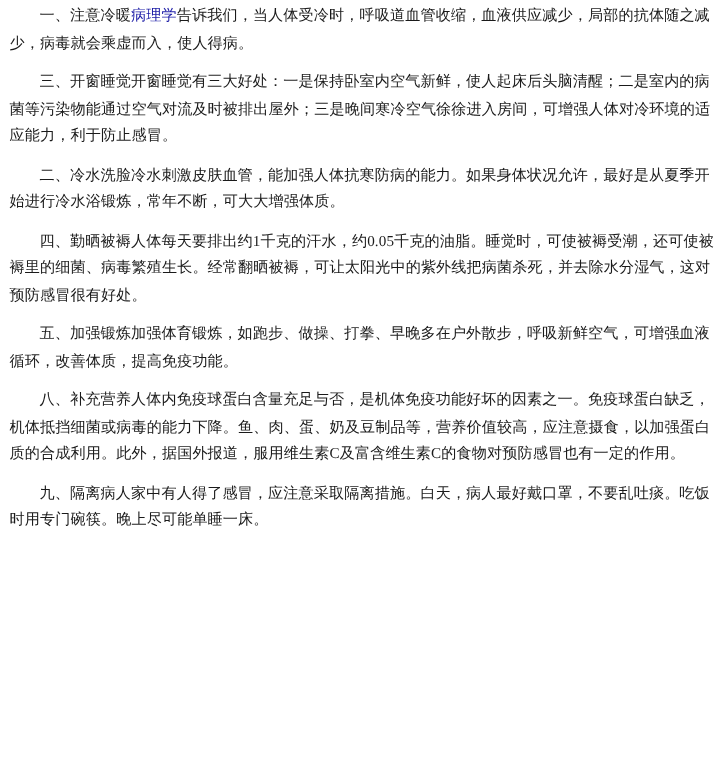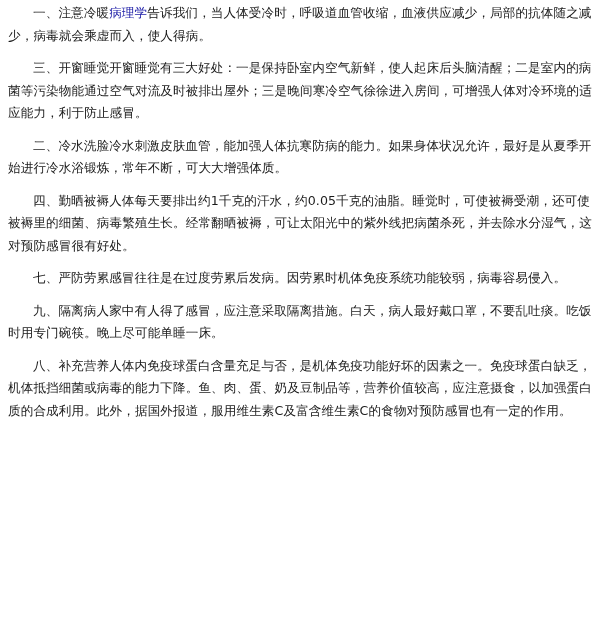--- a/index.html
+++ b/index.html
@@ -1,34 +1,34 @@
 <!DOCTYPE html>
 <html><head>
 <meta charset="utf-8">
 <style>
   html, body { margin: 0; padding: 0; background: #ffffff; }
   body {
     width: 601px; height: 637px; overflow: hidden;
     font-family: "DejaVu Sans", sans-serif;
     font-size: 12.6px; color: #1a1a1a;
   }
-  .article { padding: 0 0 0 8px; width: 590px; }
+  .article { padding: 0 0 0 8px; width: 590px; font-family: Liberation Serif, serif; }
   .para {
     margin: 0 0 10px 0;
     line-height: 22.5px;
     text-indent: 25px;
     letter-spacing: 0.1px;
   }
   .para:first-child { margin-top: 2px; }
   a.kw { color: #2020a8; text-decoration: none; }
 </style>
 </head>
 <body>
 
 <div class="article">
   <p class="para"><span>一、注意冷暖</span><a class="kw" href="#">病理学</a><span>告诉我们，当人体受冷时，呼吸道血管收缩，血液供应减少，局部的抗体随之减少，病毒就会乘虚而入，使人得病。</span></p>
   <p class="para"><span>三、开窗睡觉开窗睡觉有三大好处：一是保持卧室内空气新鲜，使人起床后头脑清醒；二是室内的病菌等污染物能通过空气对流及时被排出屋外；三是晚间寒冷空气徐徐进入房间，可增强人体对冷环境的适应能力，利于防止感冒。</span></p>
   <p class="para"><span>二、冷水洗脸冷水刺激皮肤血管，能加强人体抗寒防病的能力。如果身体状况允许，最好是从夏季开始进行冷水浴锻炼，常年不断，可大大增强体质。</span></p>
   <p class="para"><span>四、勤晒被褥人体每天要排出约1千克的汗水，约0.05千克的油脂。睡觉时，可使被褥受潮，还可使被褥里的细菌、病毒繁殖生长。经常翻晒被褥，可让太阳光中的紫外线把病菌杀死，并去除水分湿气，这对预防感冒很有好处。</span></p>
-  <p class="para"><span>七、严防劳累感冒往往是在过度劳累后发病。因劳累时机体免疫系统功能较弱，病毒容易侵入。</span></p>
+  <p class="para"><span>五、加强锻炼加强体育锻炼，如跑步、做操、打拳、早晚多在户外散步，呼吸新鲜空气，可增强血液循环，改善体质，提高免疫功能。</span></p>
+  <p class="para"><span>八、补充营养人体内免疫球蛋白含量充足与否，是机体免疫功能好坏的因素之一。免疫球蛋白缺乏，机体抵挡细菌或病毒的能力下降。鱼、肉、蛋、奶及豆制品等，营养价值较高，应注意摄食，以加强蛋白质的合成利用。此外，据国外报道，服用维生素C及富含维生素C的食物对预防感冒也有一定的作用。</span></p>
   <p class="para"><span>九、隔离病人家中有人得了感冒，应注意采取隔离措施。白天，病人最好戴口罩，不要乱吐痰。吃饭时用专门碗筷。晚上尽可能单睡一床。</span></p>
-  <p class="para"><span>八、补充营养人体内免疫球蛋白含量充足与否，是机体免疫功能好坏的因素之一。免疫球蛋白缺乏，机体抵挡细菌或病毒的能力下降。鱼、肉、蛋、奶及豆制品等，营养价值较高，应注意摄食，以加强蛋白质的合成利用。此外，据国外报道，服用维生素C及富含维生素C的食物对预防感冒也有一定的作用。</span></p>
 </div>
 
 </body></html>

